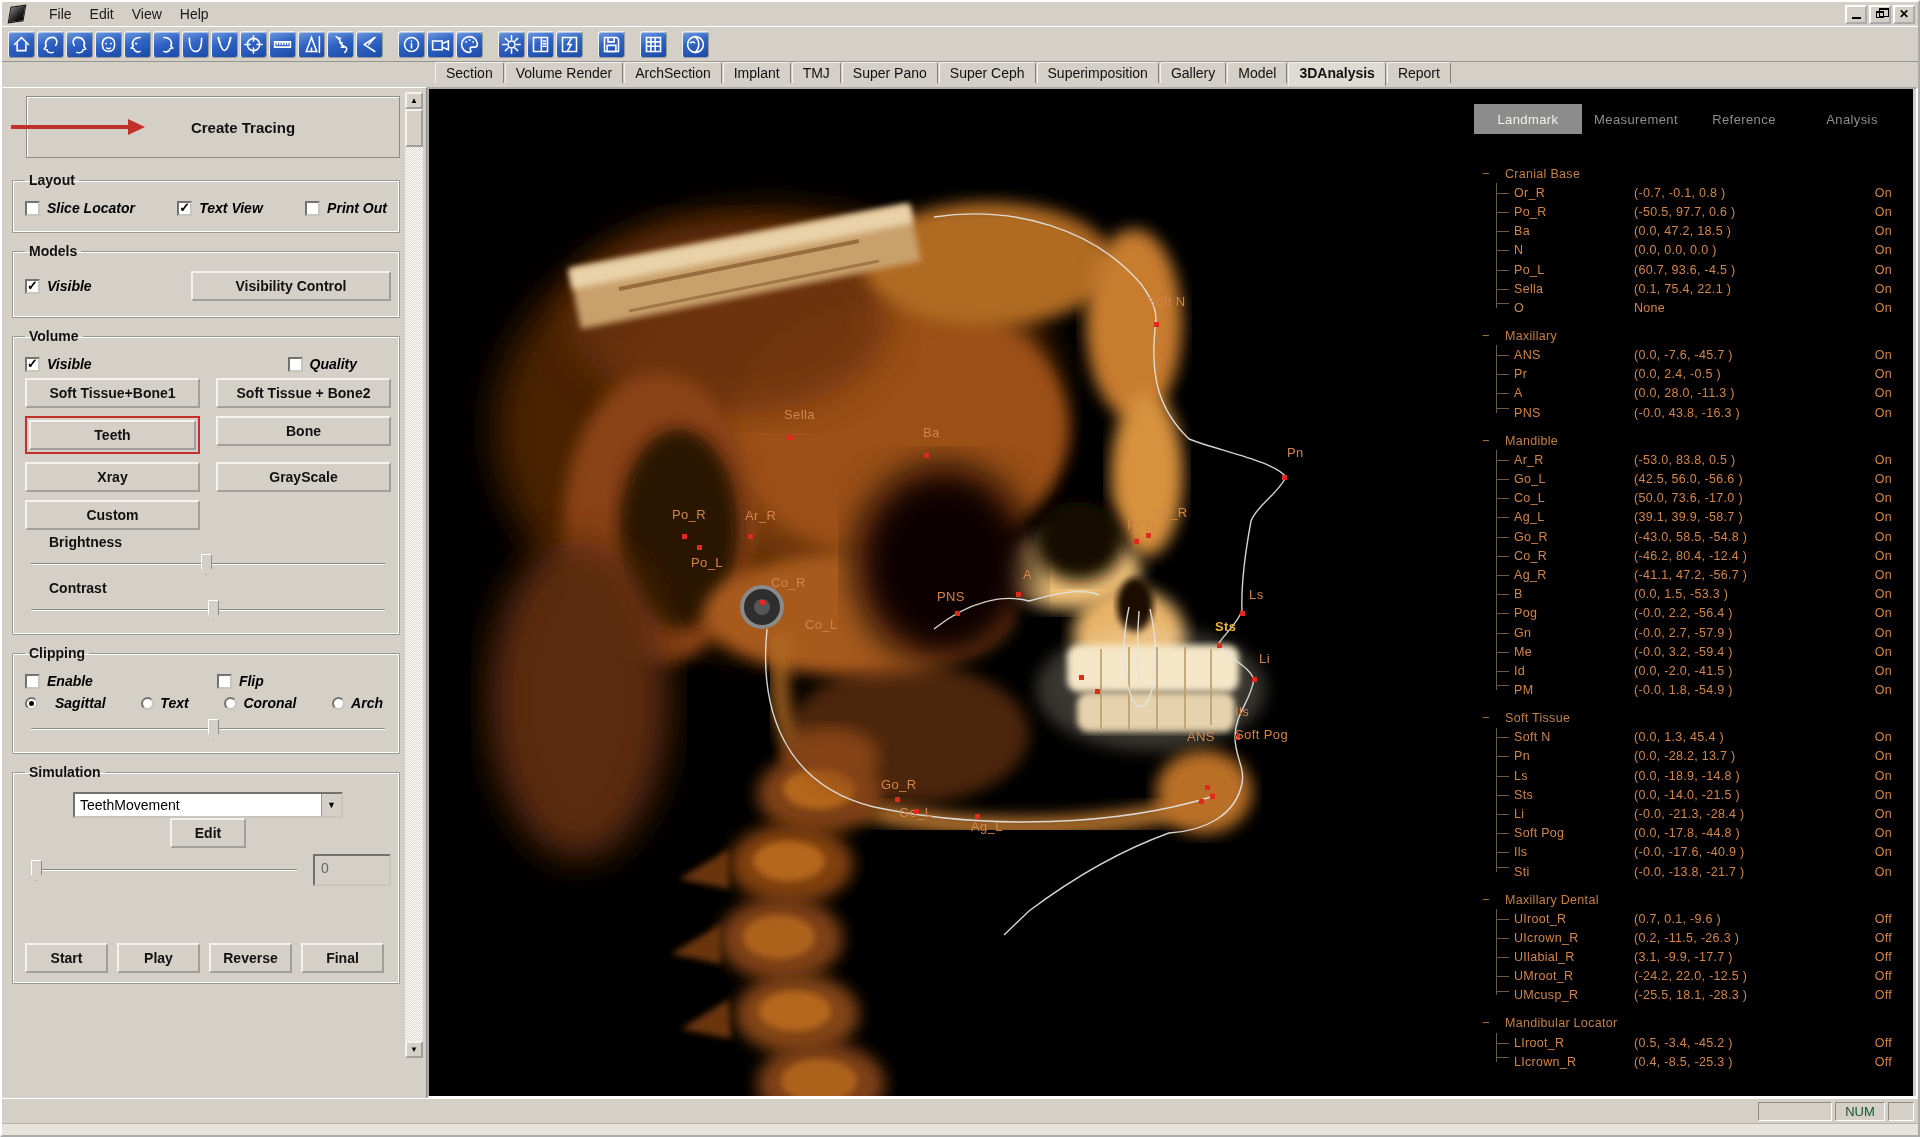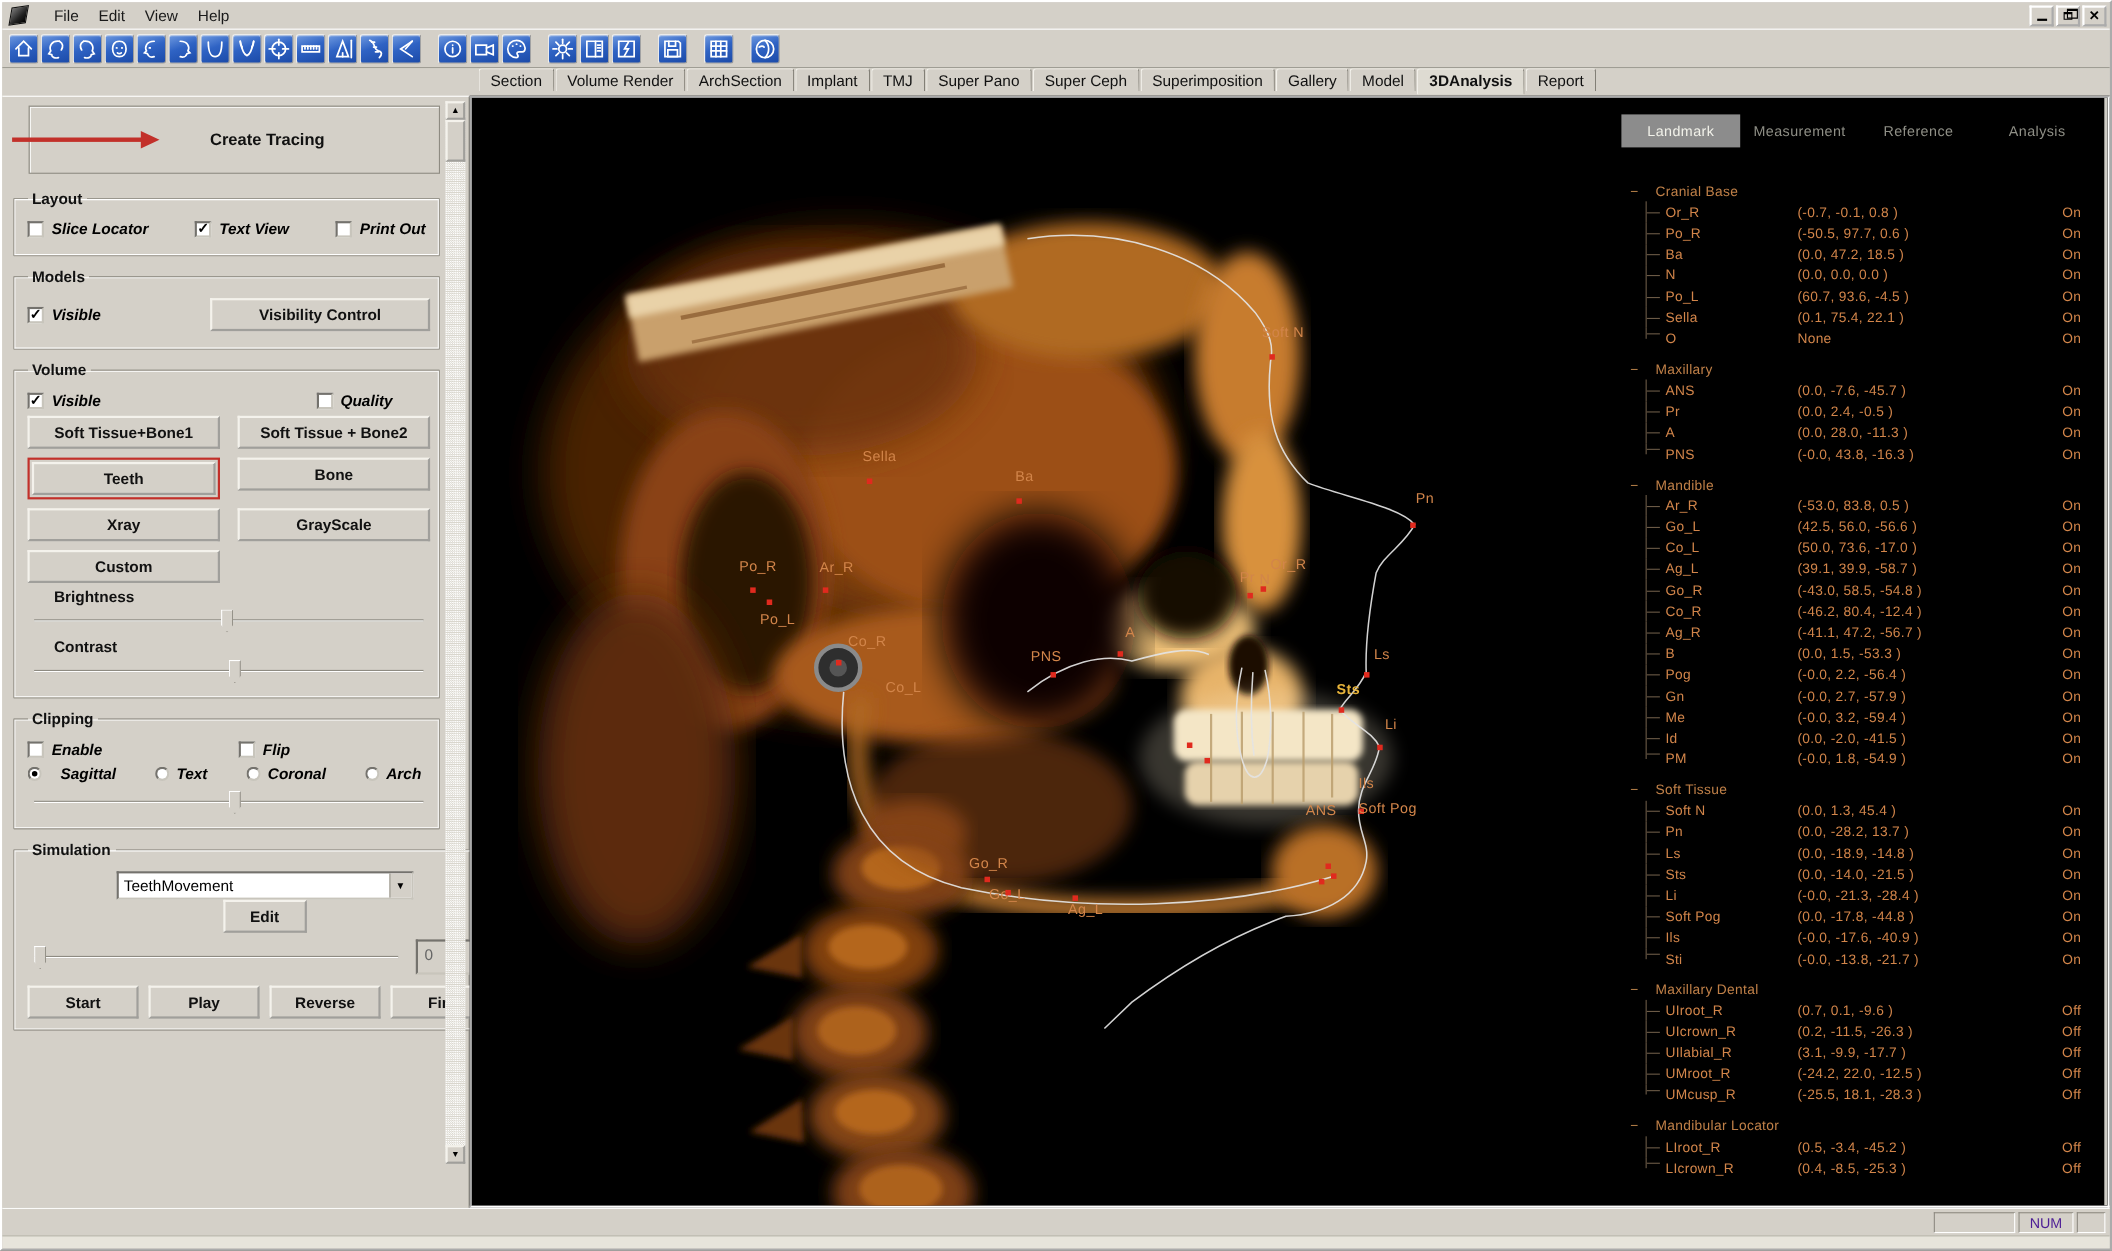--- a/index.html
+++ b/index.html
@@ -55,21 +55,21 @@
   .red-outline .btn{width:100%;height:30px;}
   .slider{position:relative;height:24px;margin:2px 6px;}
   .slider .track{position:absolute;left:0;right:0;top:11px;height:2px;background:#8e8b82;border-bottom:1px solid #fff;}
   .slider .thumb{position:absolute;top:2px;width:11px;height:21px;background:#d4d0c8;border:1px solid #8e8b82;border-top-color:#fff;border-left-color:#fff;clip-path:polygon(0 0,100% 0,100% 68%,50% 100%,0 68%);}
   .slabel{font-size:14px;font-weight:bold;color:#111;margin:4px 0 0 24px;}
   .combo{display:flex;height:26px;border:2px inset #c8c5bc;background:#fff;width:270px;}
   .combo .val{flex:1;font-size:14px;padding:3px 5px;color:#000;}
   .combo .drop{width:20px;background:#d4d0c8;border-left:1px solid #9a978e;display:flex;align-items:center;justify-content:center;font-size:9px;color:#000;}
   .numbox{width:78px;height:32px;border:2px inset #c8c5bc;background:#d4d0c8;font-size:14px;color:#666;padding:4px 6px;}
   .sim-btns{display:flex;gap:9px;margin-top:10px;}
-  .sim-btns .btn{width:101px;height:30px;}
+  .sim-btns .btn{width:83px;height:30px;margin-top:47px;}
 
   
   .lscroll{position:absolute;top:4px;right:3px;bottom:40px;width:18px;background:#efeee9;background-image:repeating-conic-gradient(#fff 0 25%,#d9d6cd 0 50%);background-size:2px 2px;}
   .sb-btn{position:absolute;left:0;width:18px;height:17px;background:#d4d0c8;border:2px outset #f4f2ec;display:flex;align-items:center;justify-content:center;font-size:8px;color:#000;}
   .sb-thumb{position:absolute;left:0;top:17px;width:18px;height:38px;background:#d4d0c8;border:2px outset #f4f2ec;}
 
   
   .lm-label{position:absolute;font-size:13px;color:#d2854a;letter-spacing:.4px;white-space:nowrap;}
   .lm-label.hl{color:#e8b43a;font-weight:bold;}
   .lm-dot{position:absolute;width:5px;height:5px;background:#e02a1e;}
@@ -87,21 +87,21 @@
   .lm-row{height:19.2px;display:flex;align-items:center;position:relative;}
   .lm-row .tree{position:absolute;left:22px;top:0;bottom:0;width:14px;border-left:1px solid #6b5a46;}
   .lm-row .tree:after{content:"";position:absolute;top:50%;left:0;width:12px;border-top:1px solid #6b5a46;}
   .lm-row.last .tree{bottom:50%;}
   .lm-row .lname{margin-left:40px;width:120px;color:#d2854a;}
   .lm-row .lcoord{width:175px;color:#d2854a;}
   .lm-row .lstate{margin-left:auto;margin-right:14px;color:#d2854a;}
 
   
   .statusbar{height:25px;background:#d4d0c8;border-top:1px solid #fff;display:flex;align-items:center;justify-content:flex-end;padding:2px 4px;gap:3px;}
-  .st-cell{height:19px;border:1px solid #8e8b82;border-bottom-color:#fff;border-right-color:#fff;font-size:13px;color:#4c1d95;display:flex;align-items:center;justify-content:center;}
+  .st-cell{height:19px;border:1px solid #8e8b82;border-bottom-color:#fff;border-right-color:#fff;font-size:13px;color:#14532d;display:flex;align-items:center;justify-content:center;}
   .bottom-strip{height:12px;background:#e7e4db;border-top:1px solid #b5b2a9;}
 </style>
 </head>
 <body>
 
 <div class="window">
 
   <div class="menubar">
     <div class="app-icon"></div>
     <div id="menu-items" style="display:flex;">

